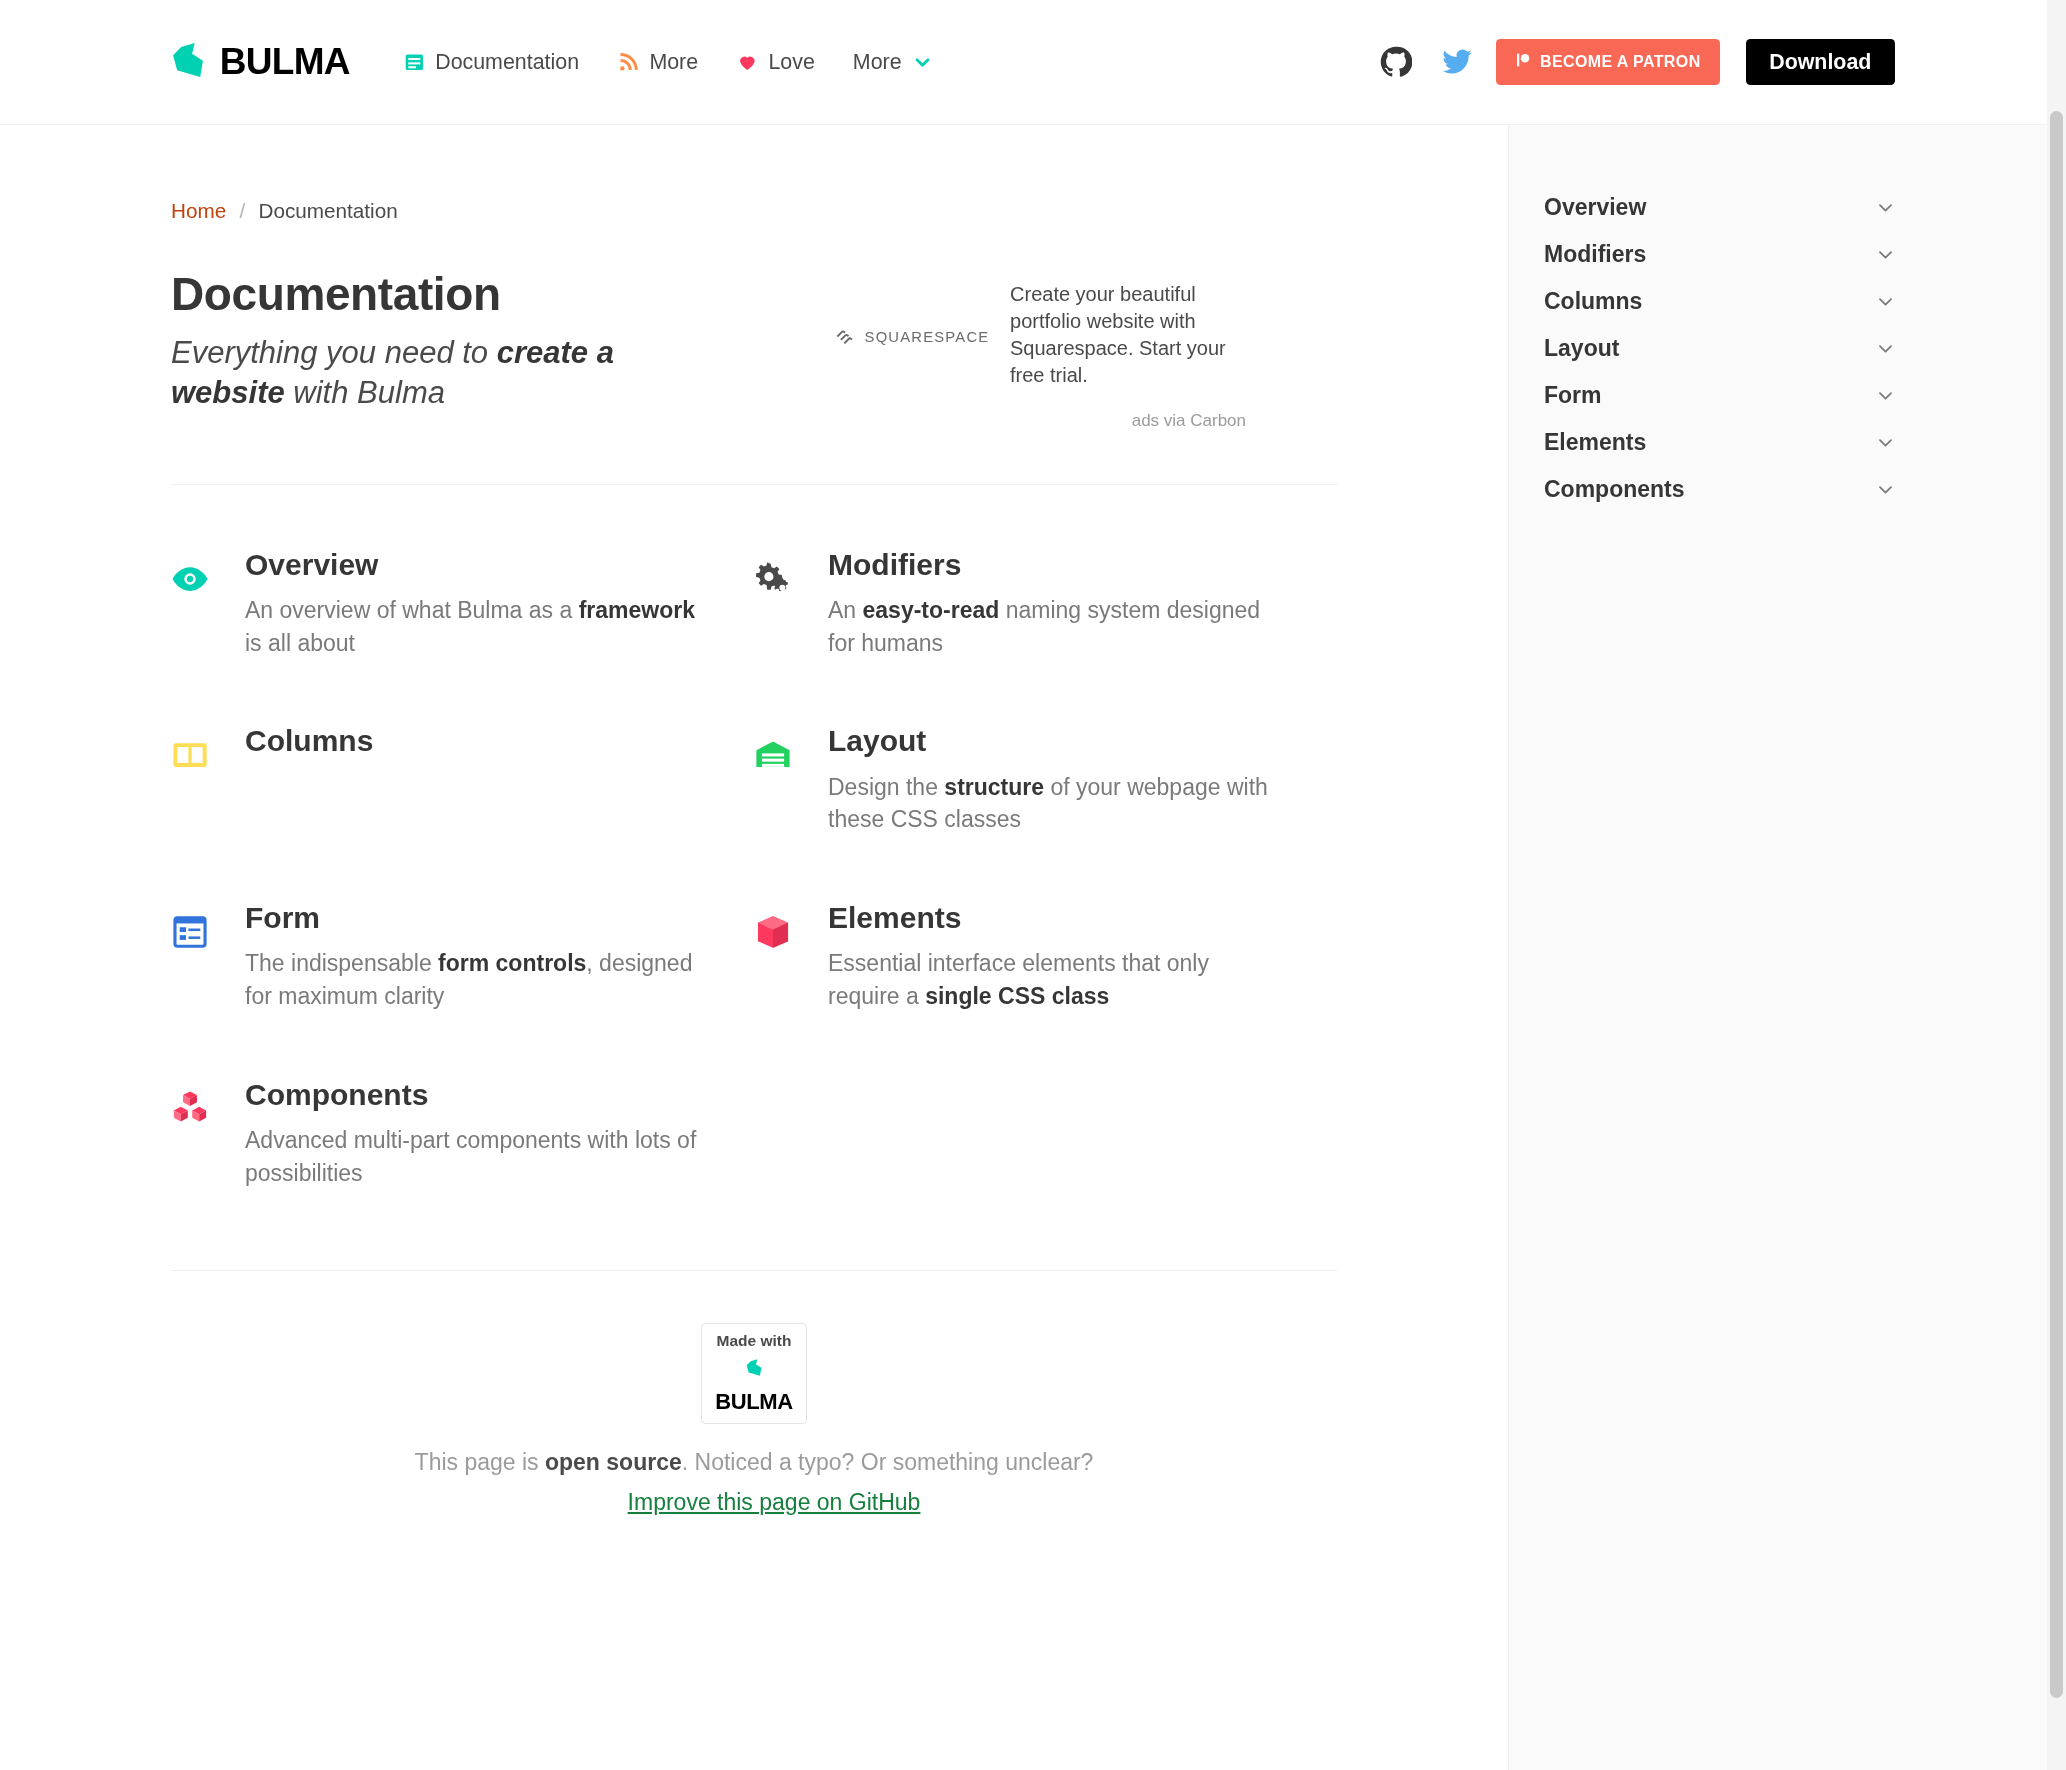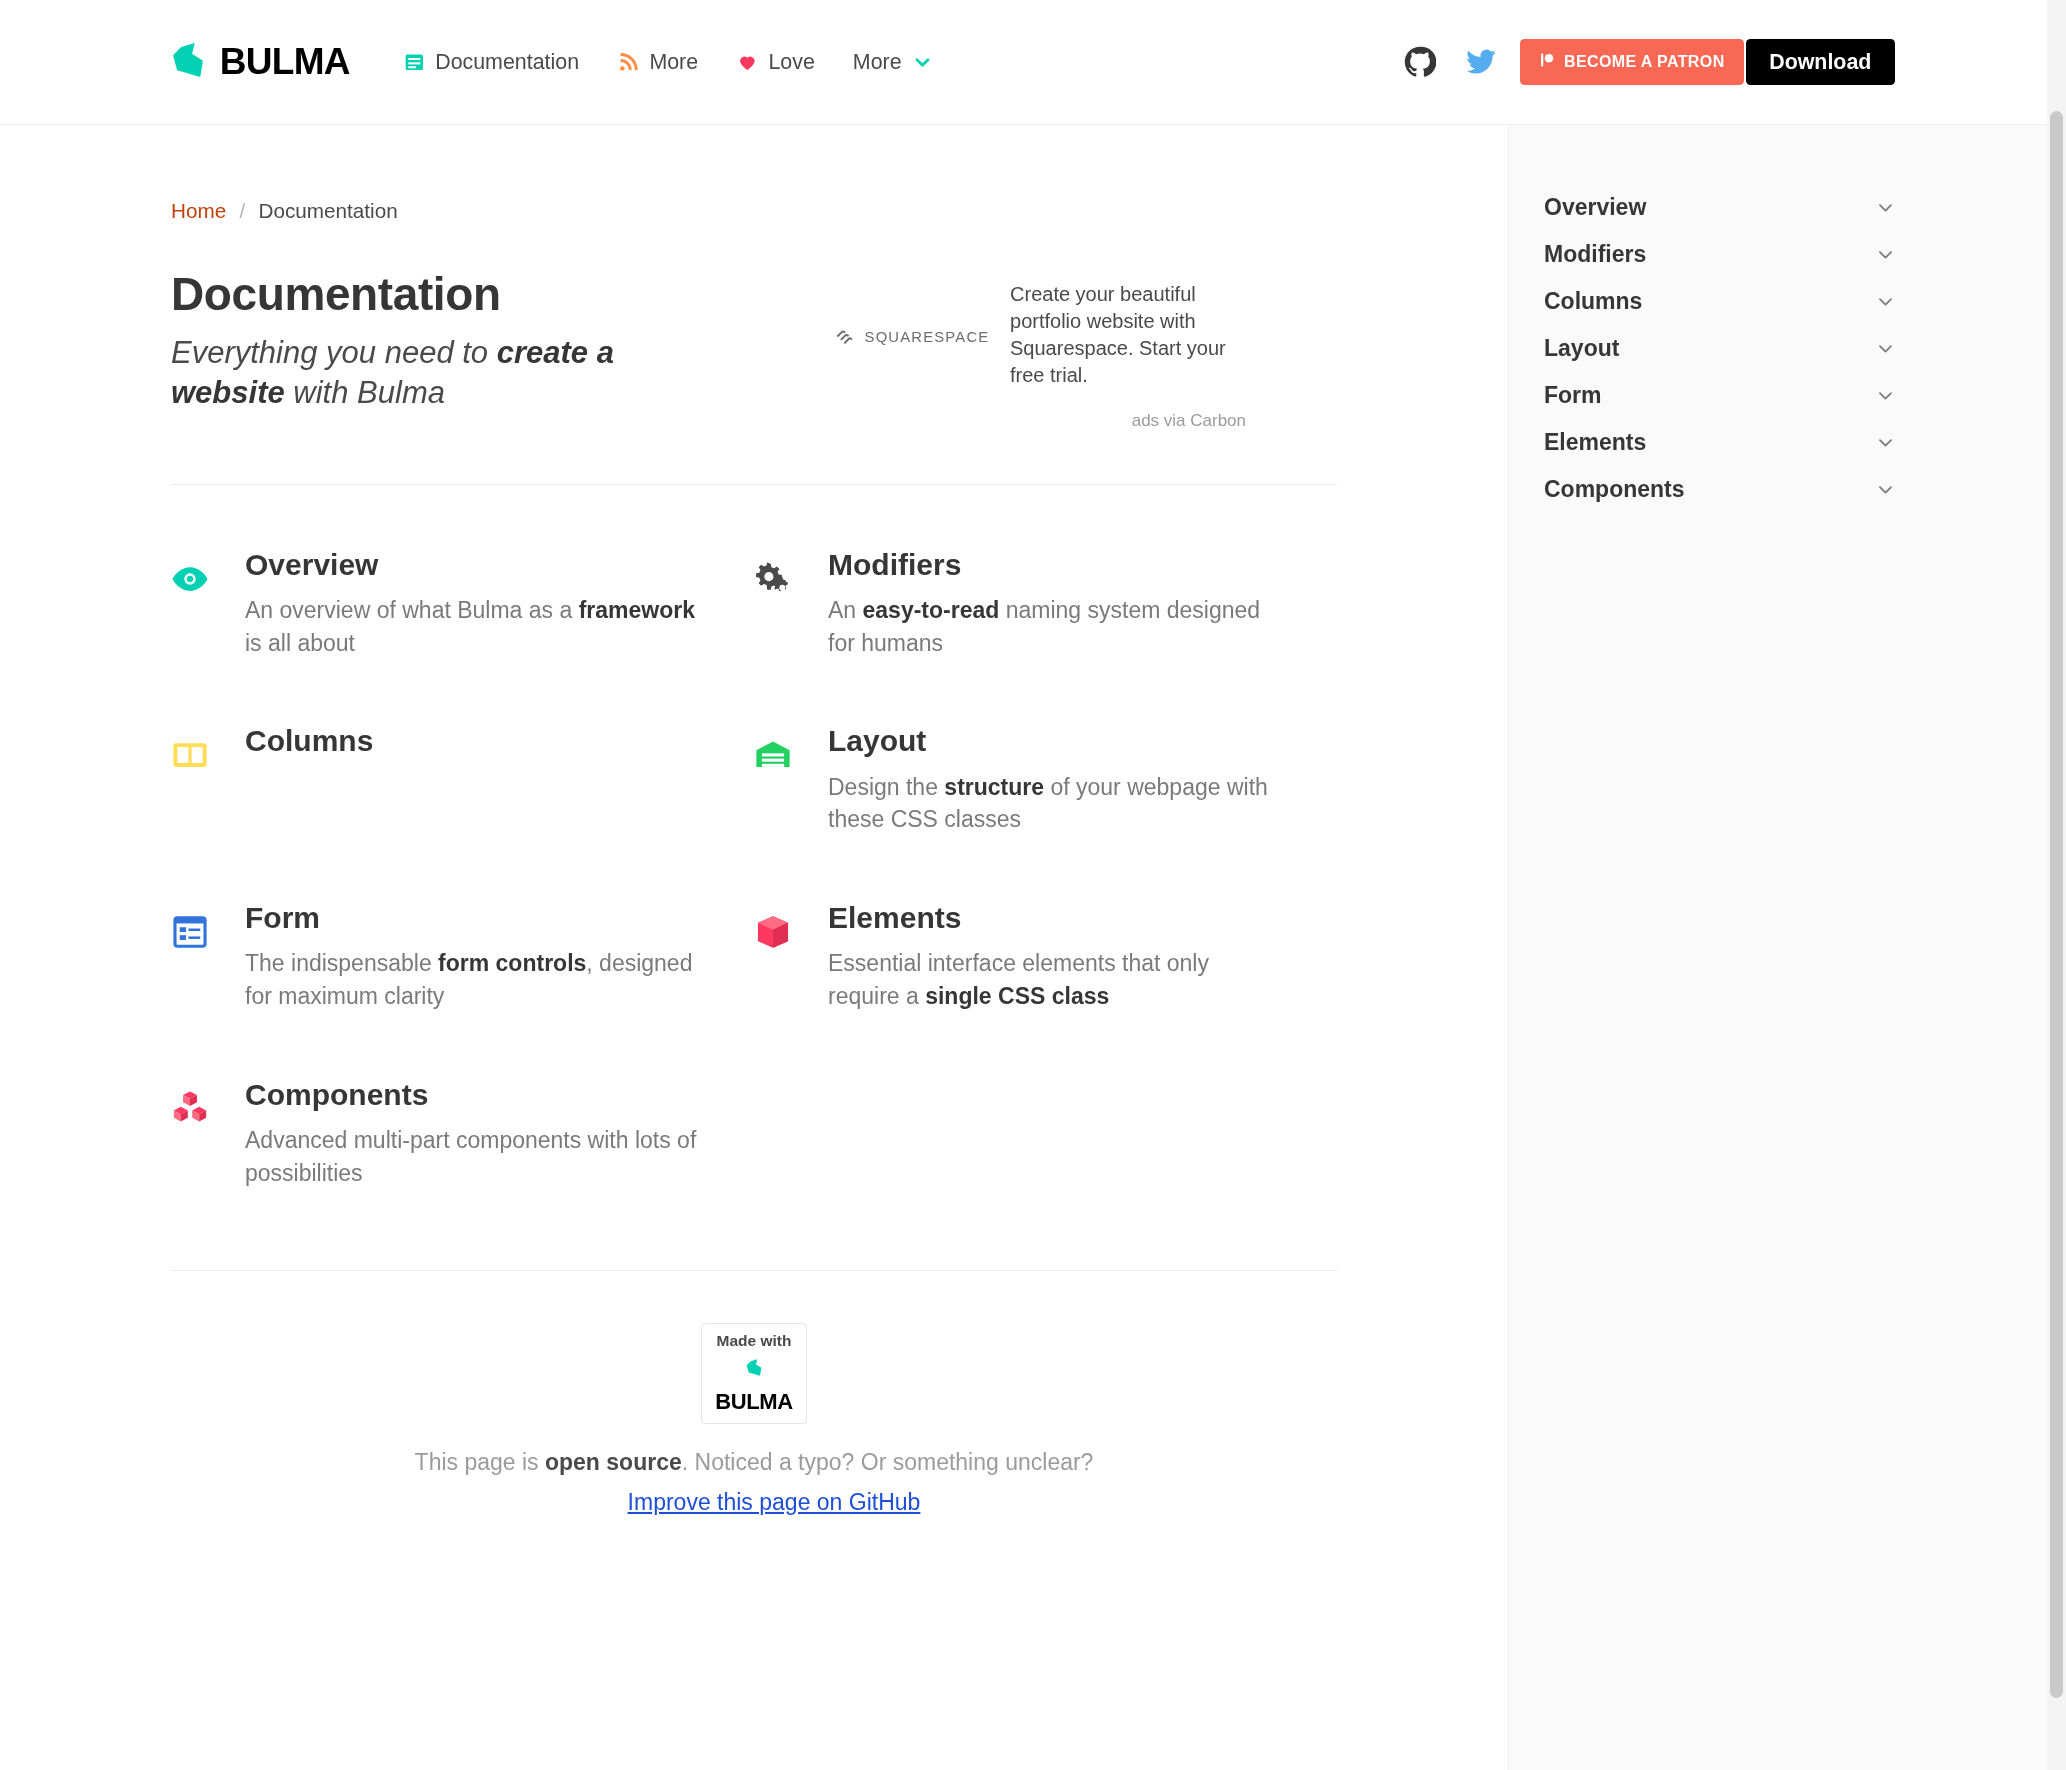--- a/index.html
+++ b/index.html
@@ -71,21 +71,21 @@
     white-space: nowrap;
   }
   .btn-patron {
     background: #f96854;
     color: #ffffff;
     font-size: 16px;
     letter-spacing: 0.4px;
     padding: 0 19px;
     height: 46px;
     gap: 8.9px;
-    margin-right: 2px;
+    margin-right: 26px;
   }
   .btn-download {
     background: #000000;
     color: #ffffff;
     font-size: 21.4px;
     padding: 0 23.6px;
     height: 46px;
   }
 
   
@@ -247,21 +247,21 @@
   .foot-line {
     margin-top: 25px;
     font-size: 23px;
     color: #9b9b9b;
   }
   .foot-line b { color: #4a4a4a; font-weight: bold; }
   .foot-link {
     display: inline-block;
     margin-top: 13.3px;
     font-size: 23px;
-    color: #1d4ed8;
+    color: #15803d;
     text-decoration: underline;
     cursor: pointer;
     margin-left: 40px;
   }
 
   
   .side-item {
     display: flex;
     align-items: center;
     justify-content: space-between;

